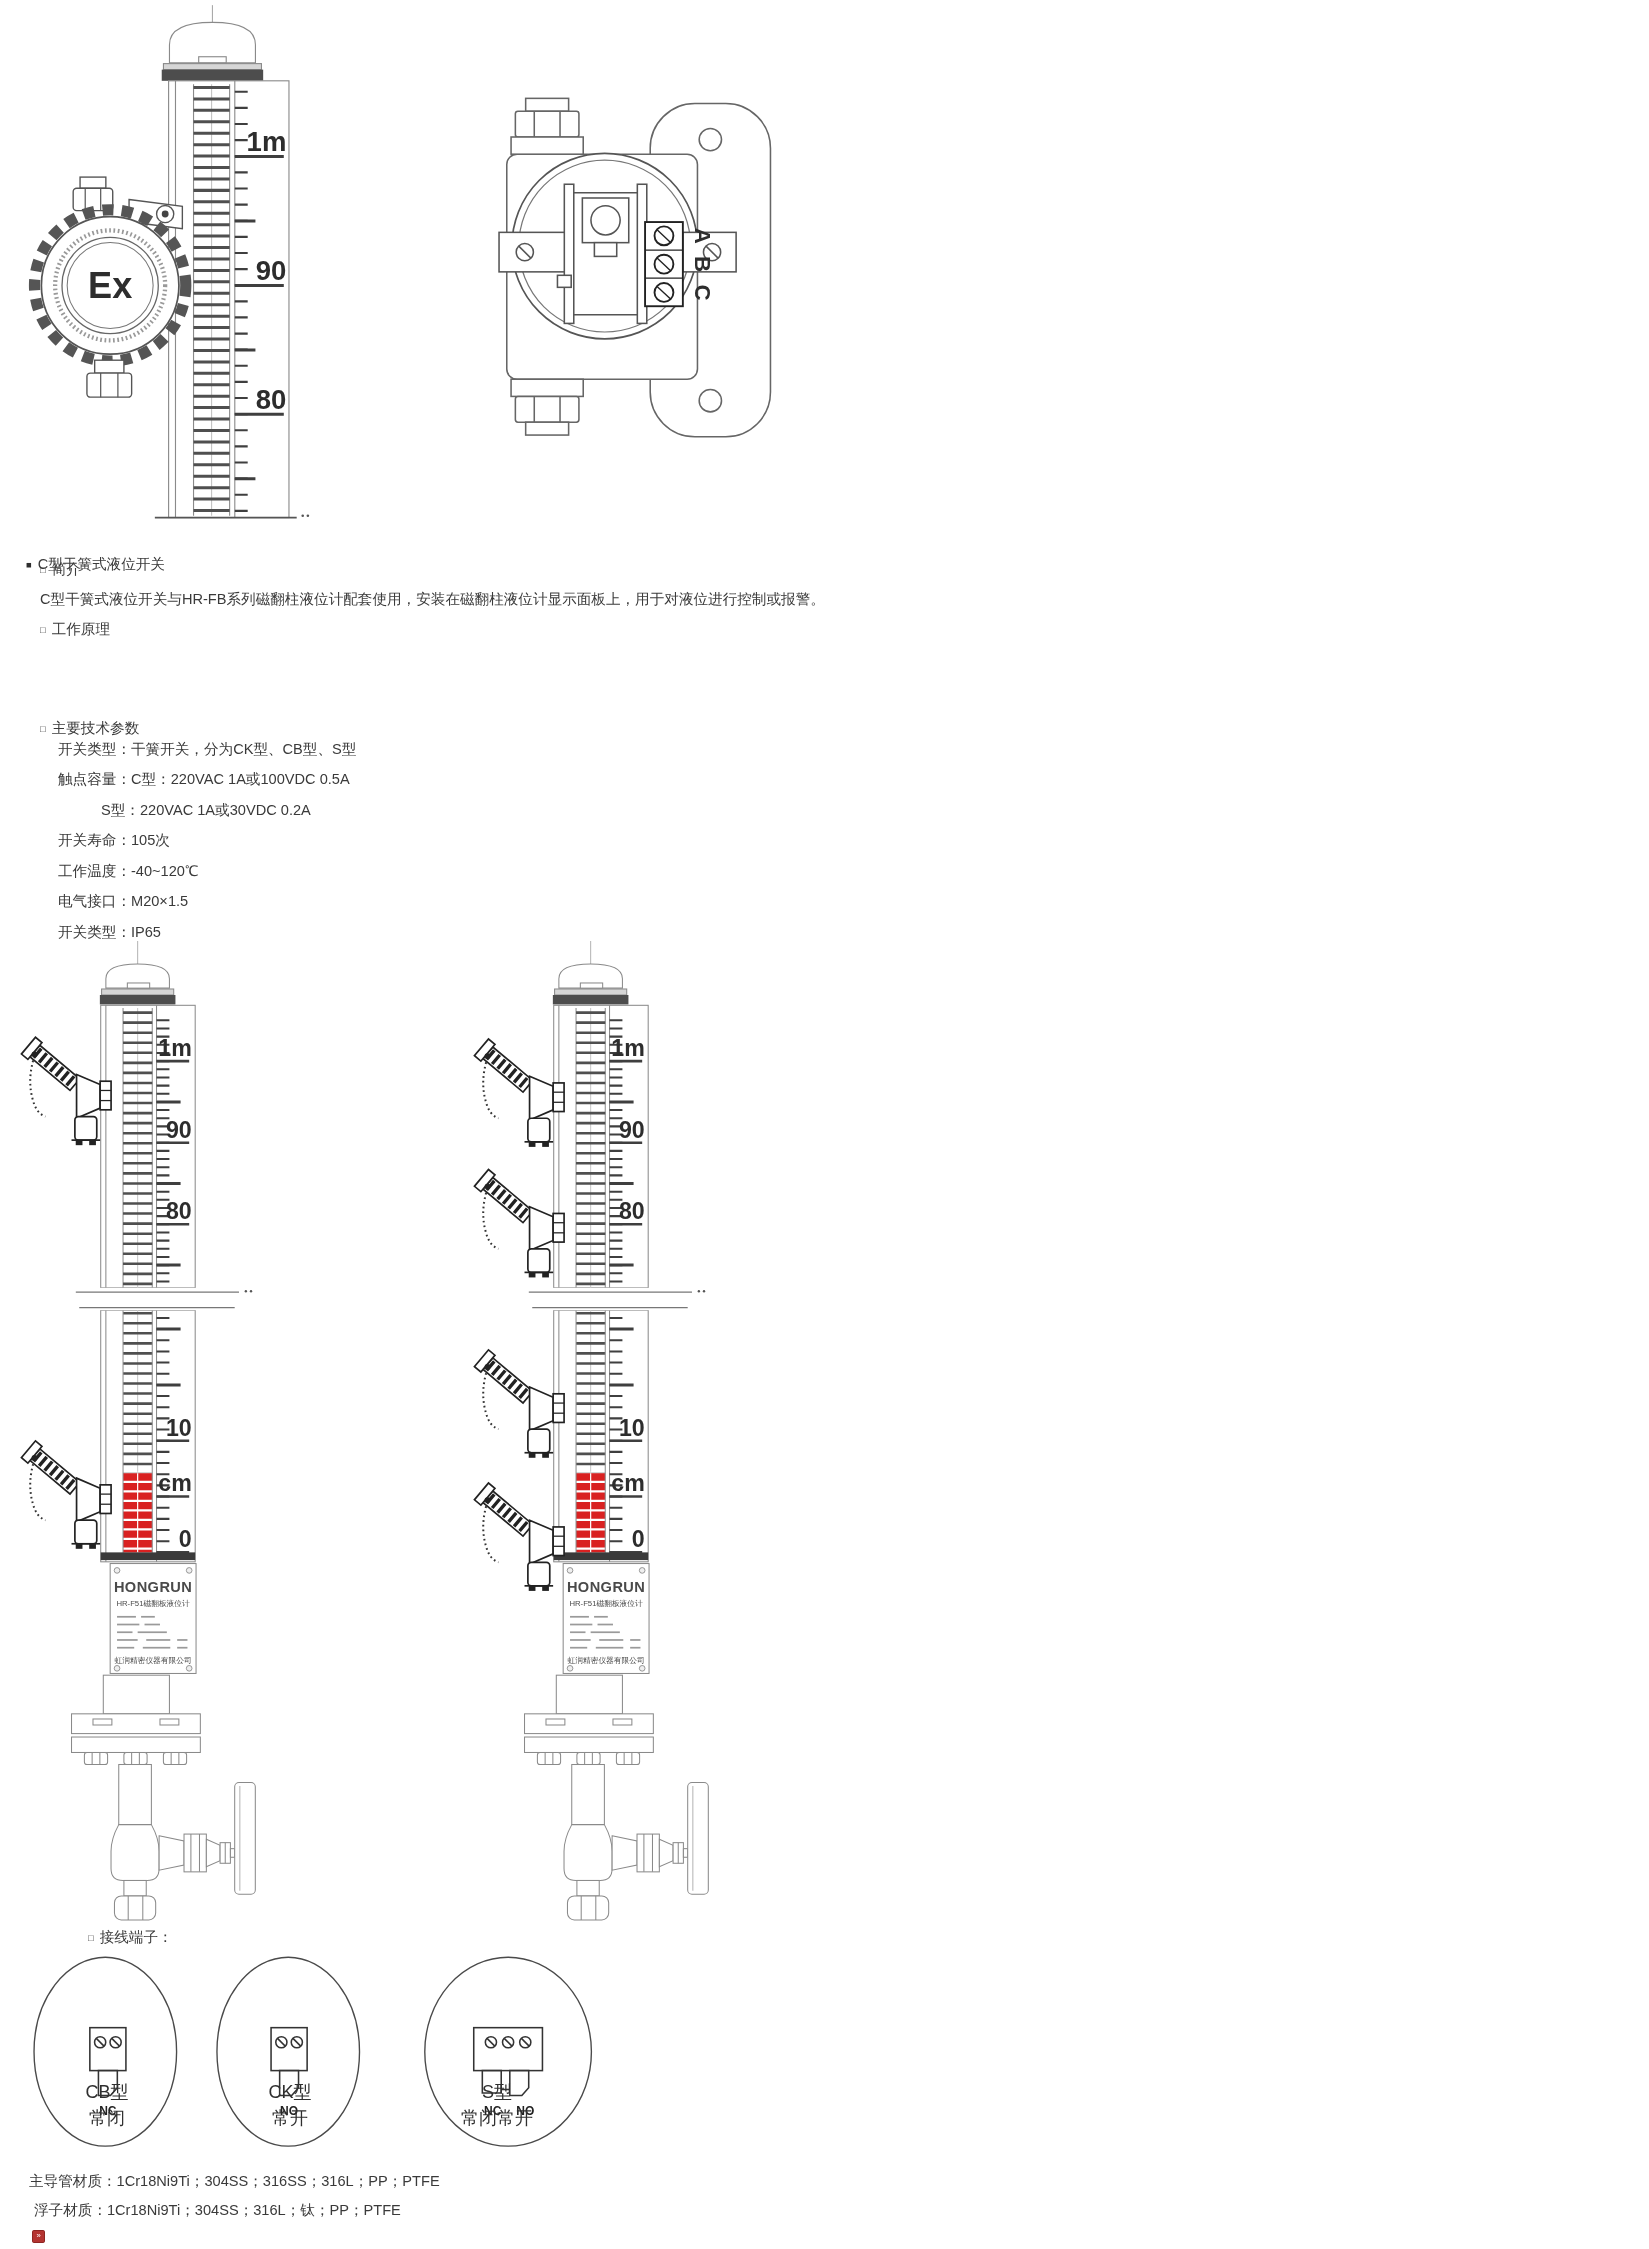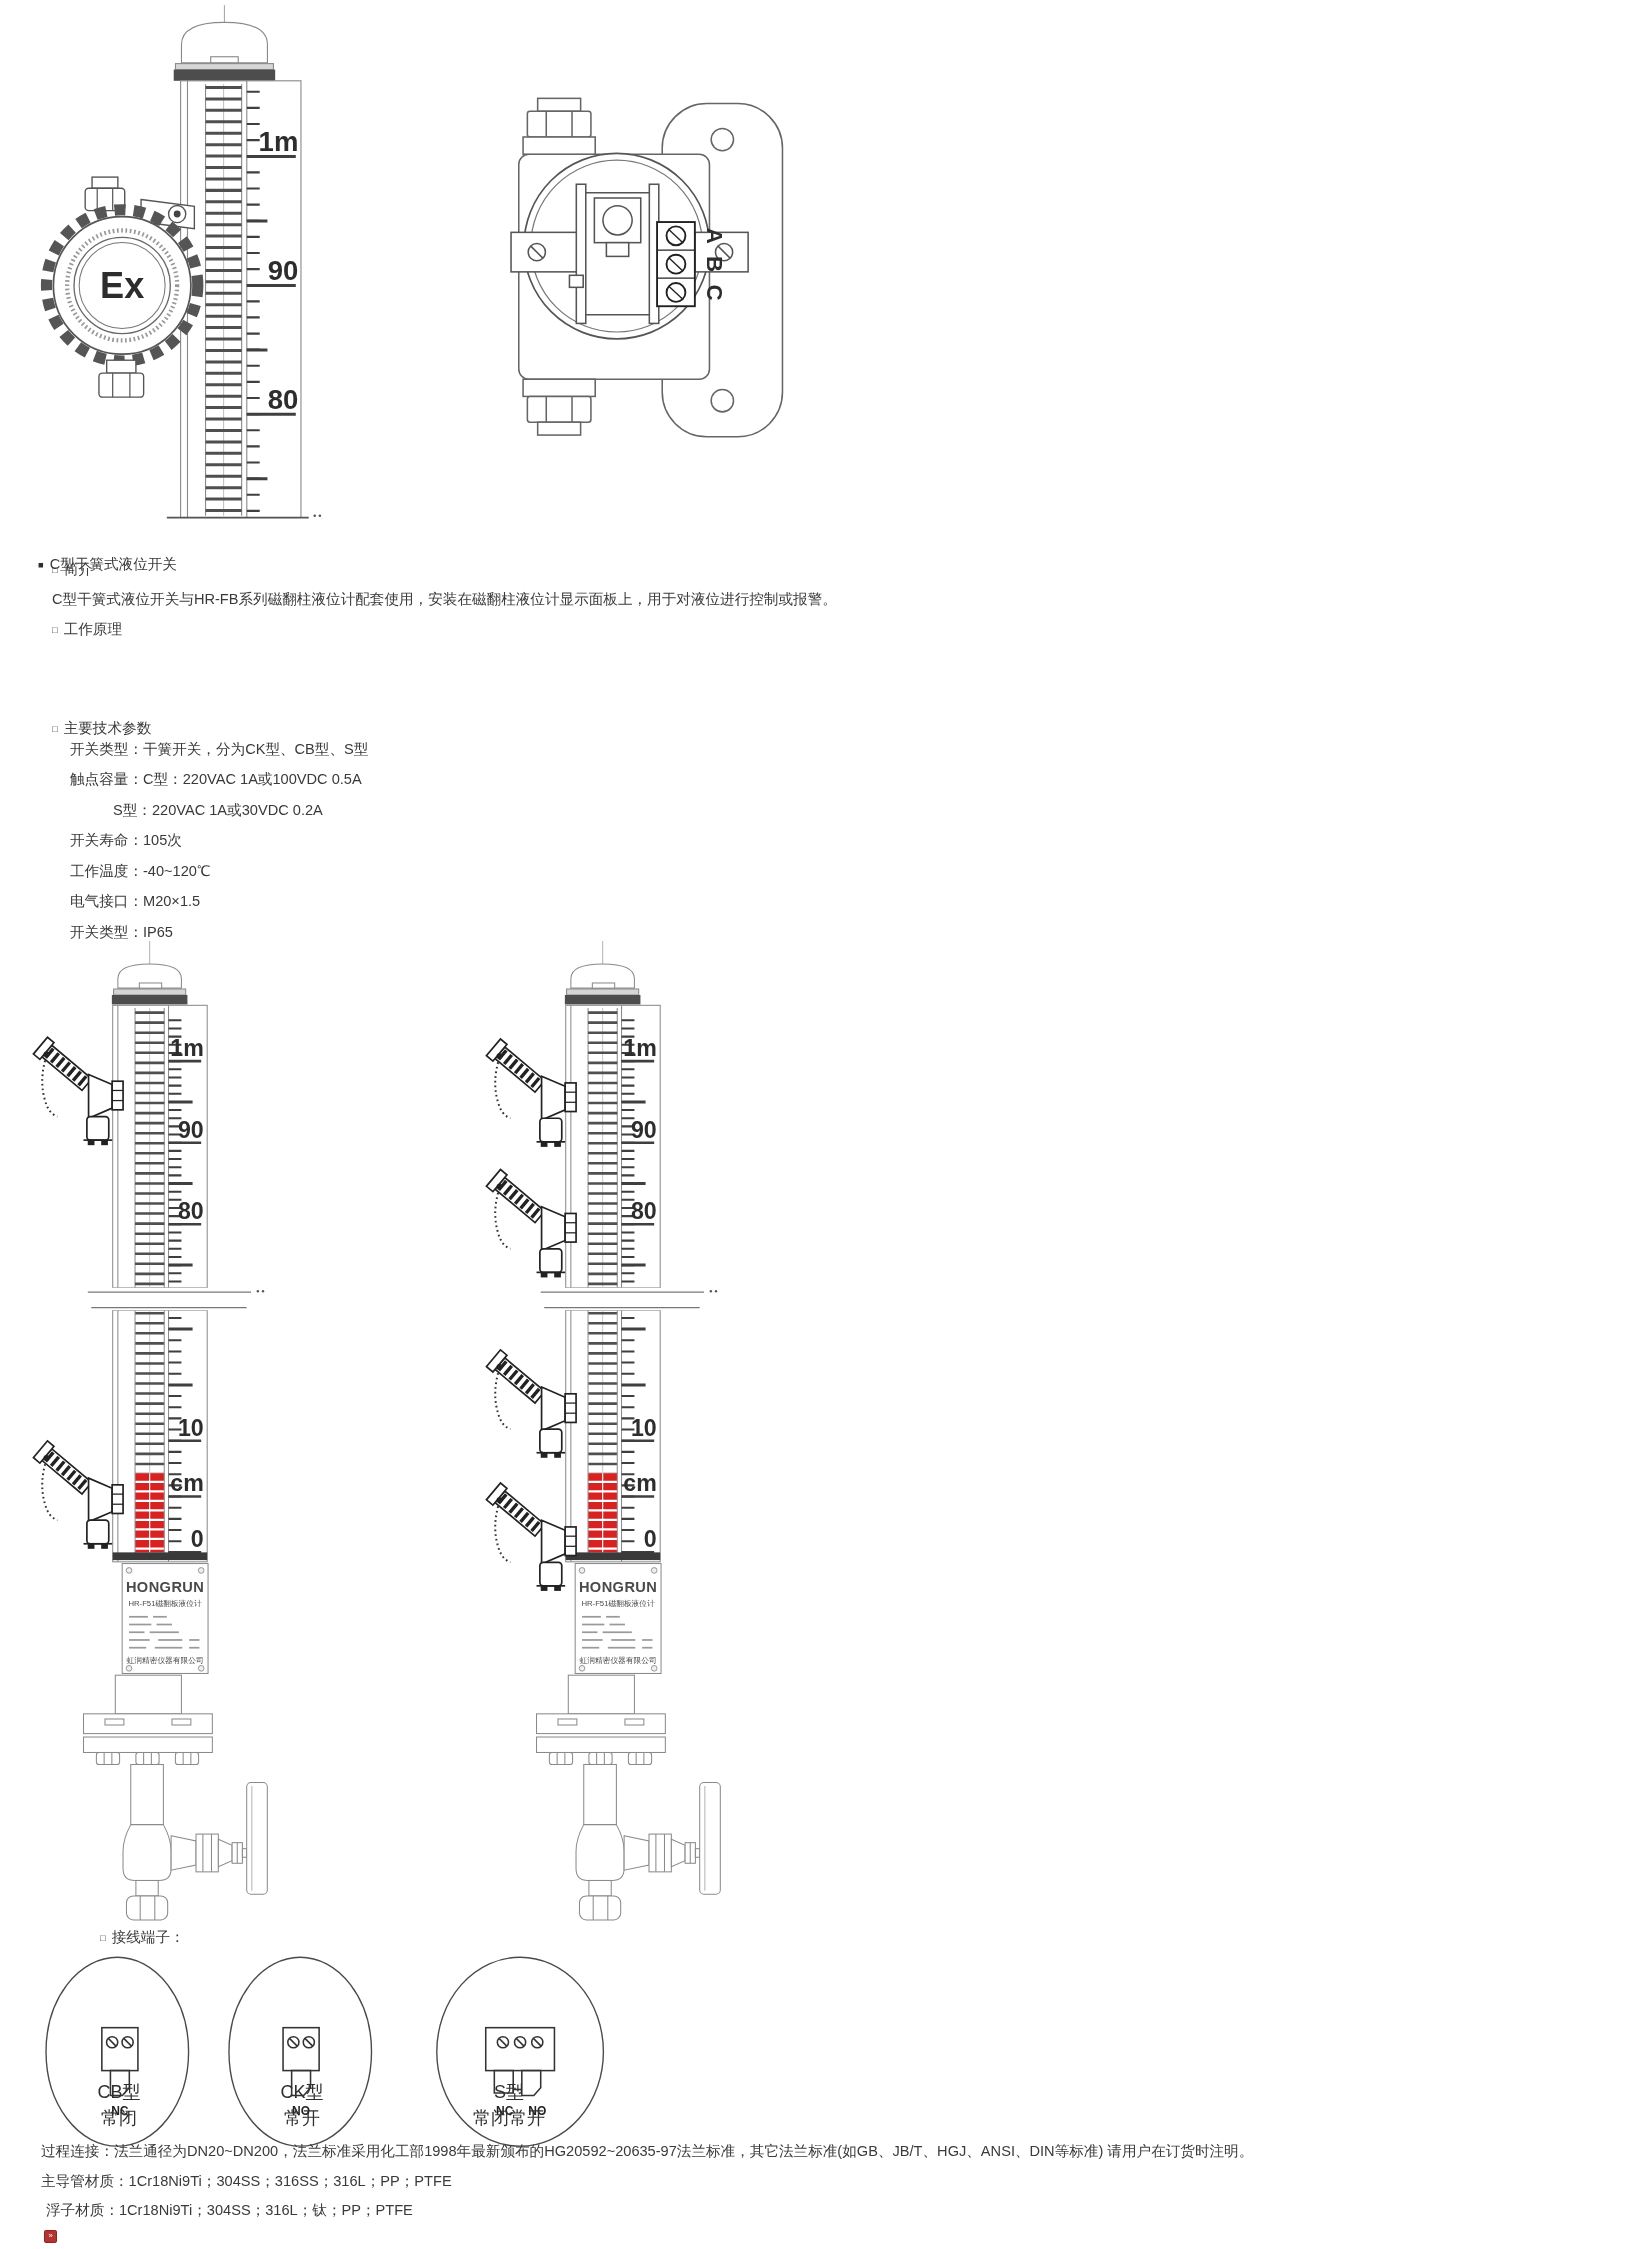--- a/index.html
+++ b/index.html
@@ -1,17 +1,17 @@
 <!DOCTYPE html>
 <html style="font-size:13.7px"><head>
 <meta charset="utf-8">
 <style>
   html,body{margin:0;padding:0;background:#fff;}
   .page{position:relative;width:1428px;height:2250px;background:#ffffff;overflow:hidden;
-        font-family:"Liberation Sans",sans-serif;color:#3a3a3a;margin-left:12px;}
+        font-family:"Liberation Sans",sans-serif;color:#3a3a3a;}
   .page svg{position:absolute;overflow:visible;}
   .txt{position:absolute;font-size:14.6px;line-height:17px;white-space:nowrap;color:#3a3a3a;}
   .wrap{white-space:normal;line-height:28px;word-break:break-all;}
   .marker{display:inline-block;font-size:9.4px;margin-right:6px;transform:translateY(-0.9px);color:#2e2e2e;}
   .cap{position:absolute;width:146px;text-align:center;font-size:18px;font-weight:normal;color:#2f2f2f;white-space:nowrap;}
   .gtext{font-family:"Liberation Sans",sans-serif;font-weight:bold;fill:#2d2d2d;}
   .nptext{font-family:"Liberation Sans",sans-serif;fill:#4a4a4a;}
   .redicon{position:absolute;left:32px;top:2230px;width:11.2px;height:11.2px;background:#b43431;border:0.9px solid #8e2522;
            border-radius:1.7px;color:#fff;font-size:7.7px;line-height:10.3px;text-align:center;}
 </style>
@@ -429,19 +429,18 @@
     <text x="586" y="190" font-size="14" font-weight="bold" fill="#222" text-anchor="middle" font-family="Liberation Sans, sans-serif">NO</text>
   </svg>
 
   <div class="cap" style="left:34px;top:2080px">CB型</div>
   <div class="cap" style="left:34px;top:2106px">常闭</div>
   <div class="cap" style="left:217px;top:2080px">CK型</div>
   <div class="cap" style="left:217px;top:2106px">常开</div>
   <div class="cap" style="left:424px;top:2080px">S型</div>
   <div class="cap" style="left:424px;top:2106px">常闭常开</div>
 
-  <div class="txt" style="left:29px;top:2143px">过程连接：法兰通径为DN20~DN200，法兰标准采用化工部1998年最新颁布的HG20592~20635-97法兰标准，其它法兰标准(如GB、JB/T、HGJ、ANSI、DIN等标准) 请用户在订货时注明。</div>
   <div class="txt" style="left:29px;top:2173px">主导管材质：1Cr18Ni9Ti；304SS；316SS；316L；PP；PTFE</div>
   <div class="txt" style="left:34px;top:2202px">浮子材质：1Cr18Ni9Ti；304SS；316L；钛；PP；PTFE</div>
 
   <div class="redicon">»</div>
 </div>
 
 
 </body></html>

